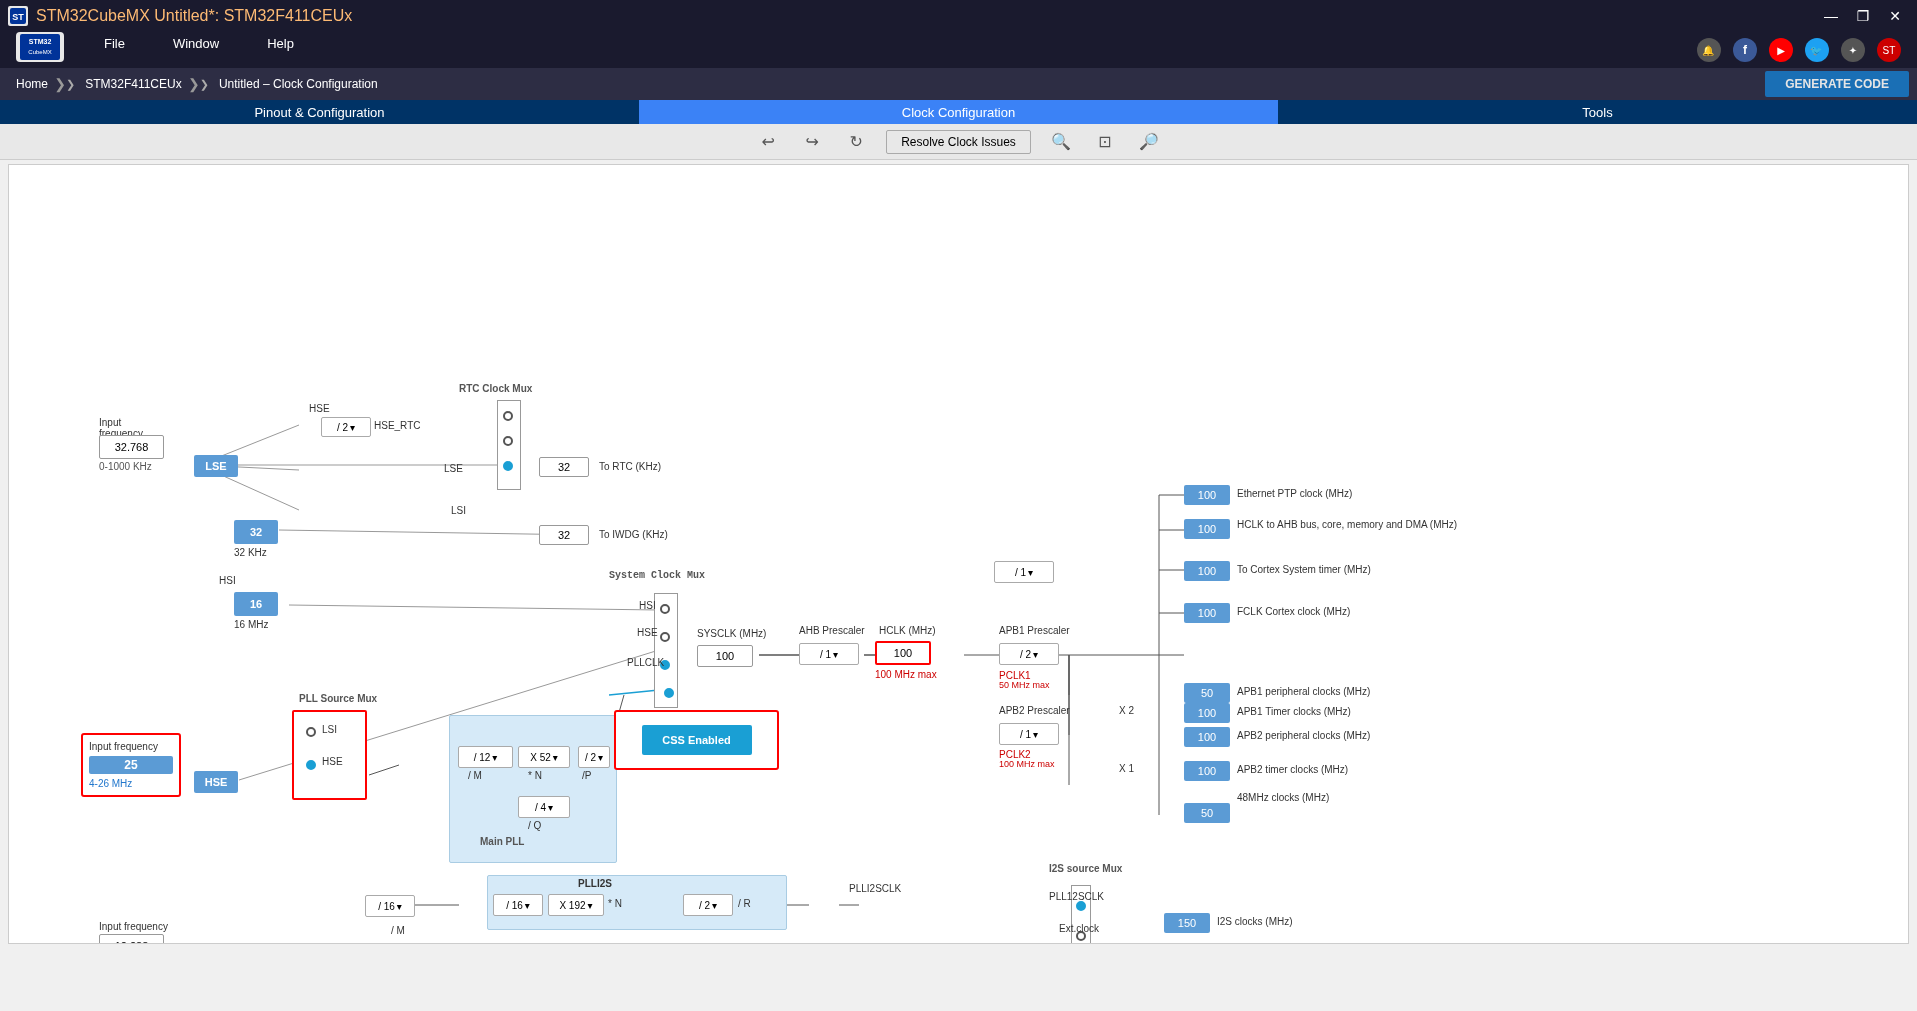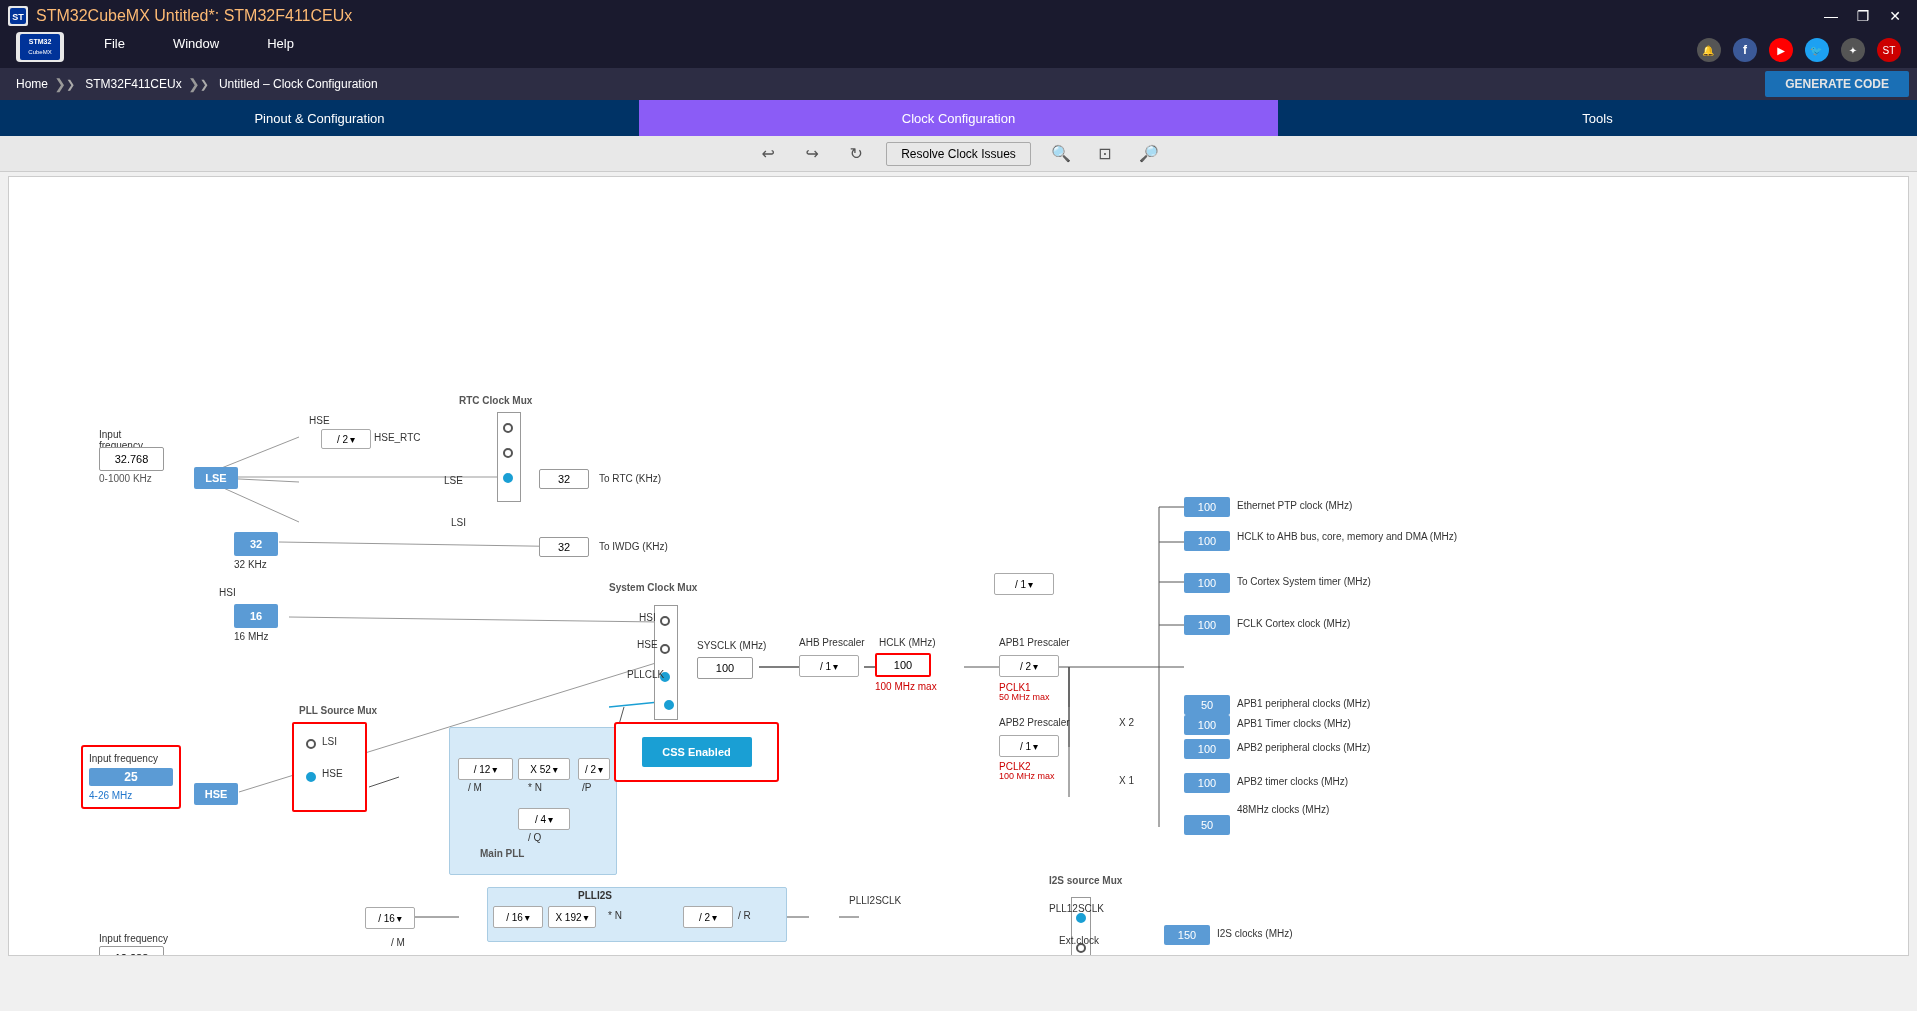--- a/index.html
+++ b/index.html
@@ -68,34 +68,34 @@
       padding: 6px 20px;
       font-size: 12px;
       font-weight: bold;
       cursor: pointer;
       border-radius: 2px;
     }
 
     
     #tab-bar {
       display: flex;
-      height: 36px;
+      height: 24px;
     }
     .tab {
       flex: 1;
       display: flex;
       align-items: center;
       justify-content: center;
       font-size: 13px;
       font-weight: 500;
       cursor: pointer;
       color: white;
     }
     .tab.pinout { background: #003366; }
-    .tab.clock { background: #8b5cf6; }
+    .tab.clock { background: #3b82f6; }
     .tab.project { background: #003366; }
     .tab.tools { background: #003366; }
 
     
     #toolbar {
       background: #e8e8e8;
       height: 36px;
       display: flex;
       align-items: center;
       justify-content: center;
@@ -344,21 +344,21 @@
   <div class="clk-box" style="left:225px;top:355px;width:44px;height:24px;">32</div>
   <div class="clk-label" style="top:382px;left:225px;">32 KHz</div>
 
   <div class="clk-input" style="left:530px;top:360px;width:50px;height:20px;">32</div>
   <div class="clk-label" style="top:364px;left:590px;">To IWDG (KHz)</div>
 
   <div class="clk-label" style="top:410px;left:210px;">HSI</div>
   <div class="clk-box" style="left:225px;top:427px;width:44px;height:24px;">16</div>
   <div class="clk-label" style="top:454px;left:225px;">16 MHz</div>
 
-  <div class="section-label" style="top:405px;left:600px;">System Clock Mux</div>
+  <div class="section-label" style="top:405px;left:600px;font-family:Liberation Mono, monospace;">System Clock Mux</div>
 
   <div class="mux-box" style="left:645px;top:428px;width:24px;height:115px;border:1px solid #999;background:white;">
     <div class="radio-circle" style="top:10px;left:5px;"></div>
     <div class="radio-circle" style="top:38px;left:5px;"></div>
     <div class="radio-circle selected" style="top:66px;left:5px;"></div>
   </div>
   <div class="clk-label" style="top:435px;left:630px;">HSI</div>
   <div class="clk-label" style="top:462px;left:628px;">HSE</div>
   <div class="clk-label" style="top:492px;left:618px;">PLLCLK</div>
 
@@ -490,21 +490,21 @@
   <div class="clk-label" style="top:718px;left:840px;">PLLI2SCLK</div>
 
   <div class="i2s-area" style="left:450px;top:710px;width:300px;height:55px;">
     <div class="clk-label" style="top:2px;left:90px;font-weight:bold;">PLLI2S</div>
 
     <div class="clk-select" style="left:5px;top:18px;width:50px;height:22px;">
       <span>/ 16</span>
         <span>▾</span>
     </div>
 
-    <div class="clk-select" style="left:60px;top:18px;width:48px;height:22px;">
+    <div class="clk-select" style="left:60px;top:18px;width:56px;height:22px;">
       <span>X 192</span>
         <span>▾</span>
     </div>
     <div class="clk-label" style="top:22px;left:120px;">* N</div>
 
     <div class="clk-select" style="left:195px;top:18px;width:50px;height:22px;">
       <span>/ 2</span>
         <span>▾</span>
     </div>
     <div class="clk-label" style="top:22px;left:250px;">/ R</div>

